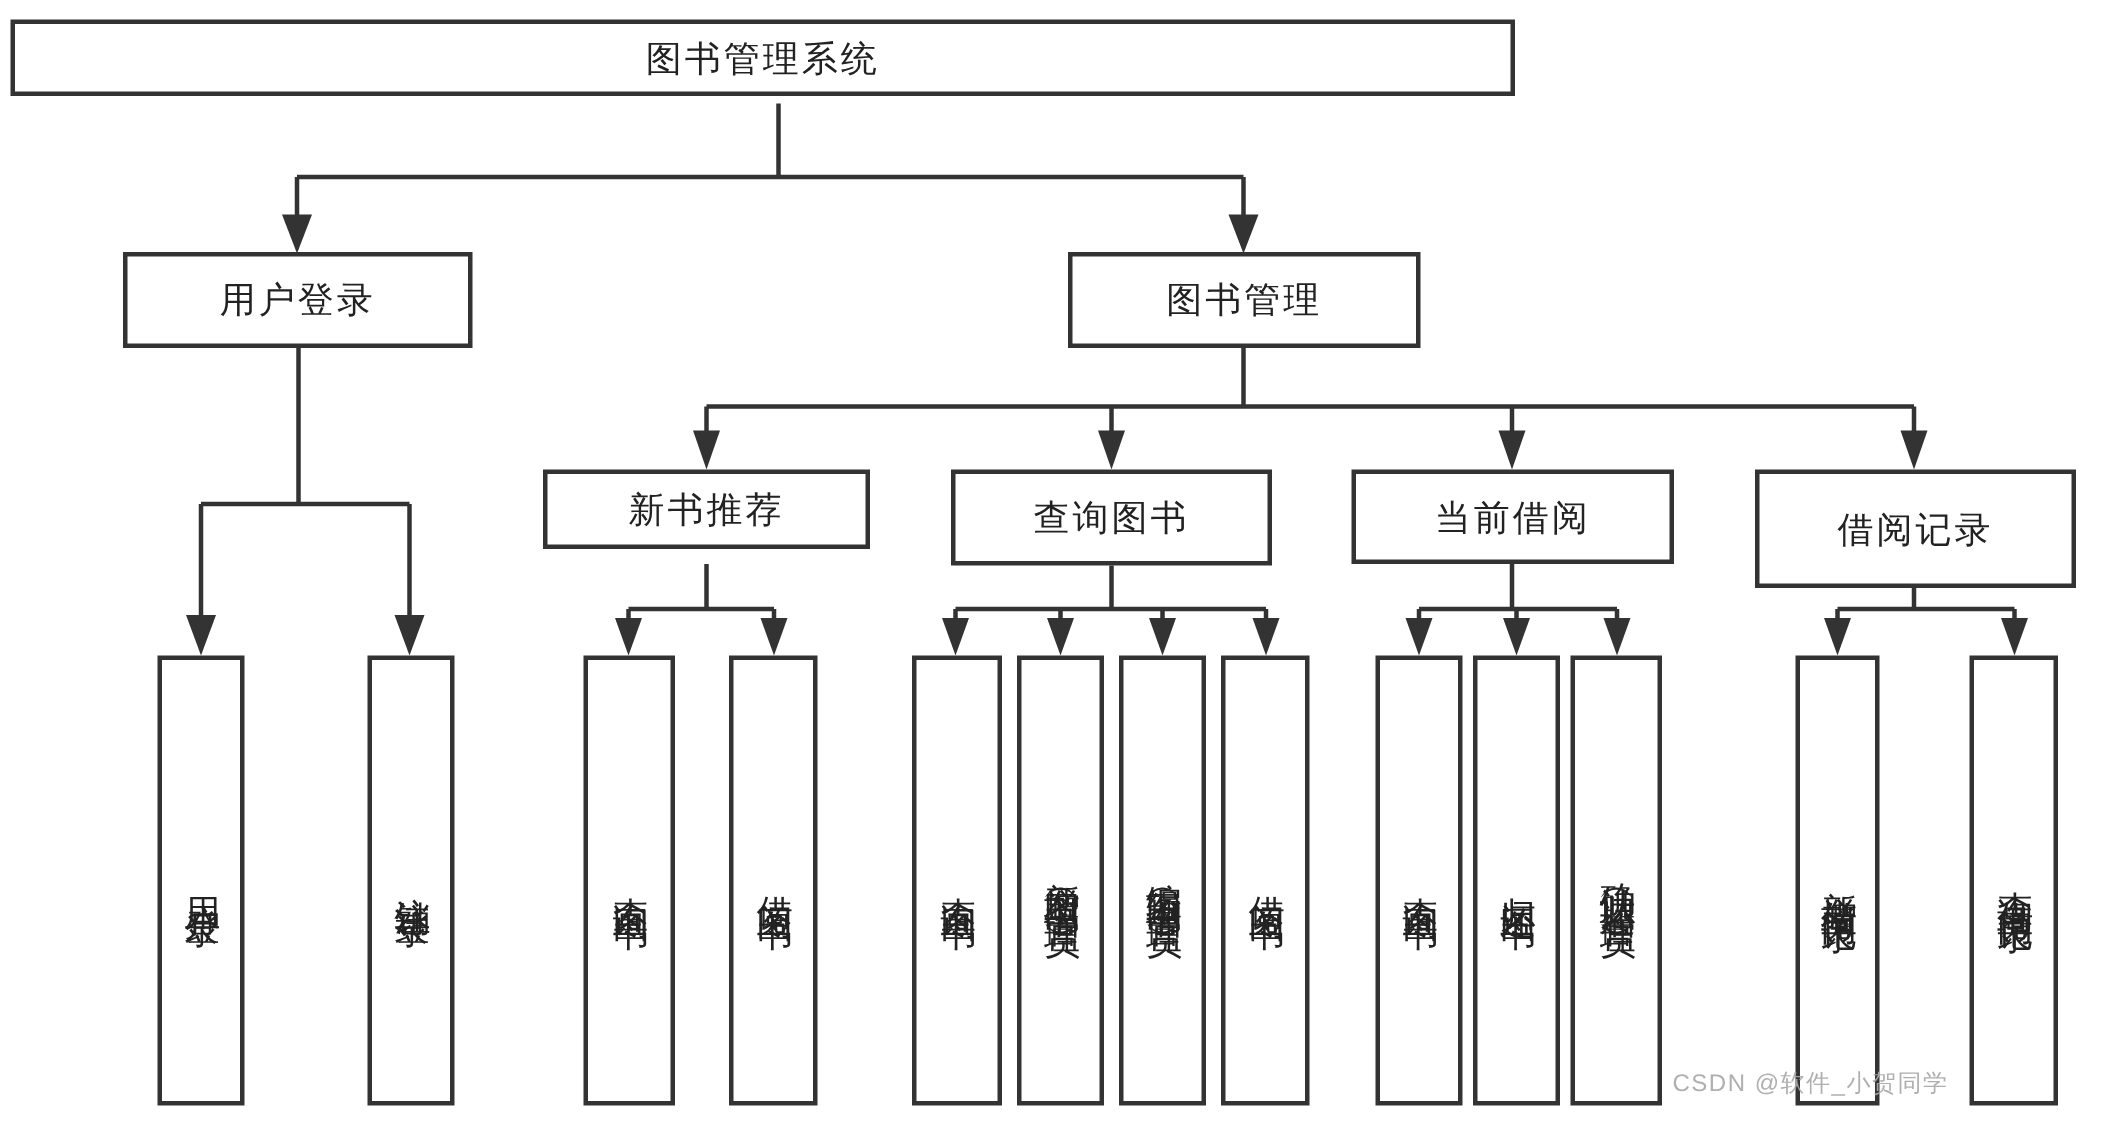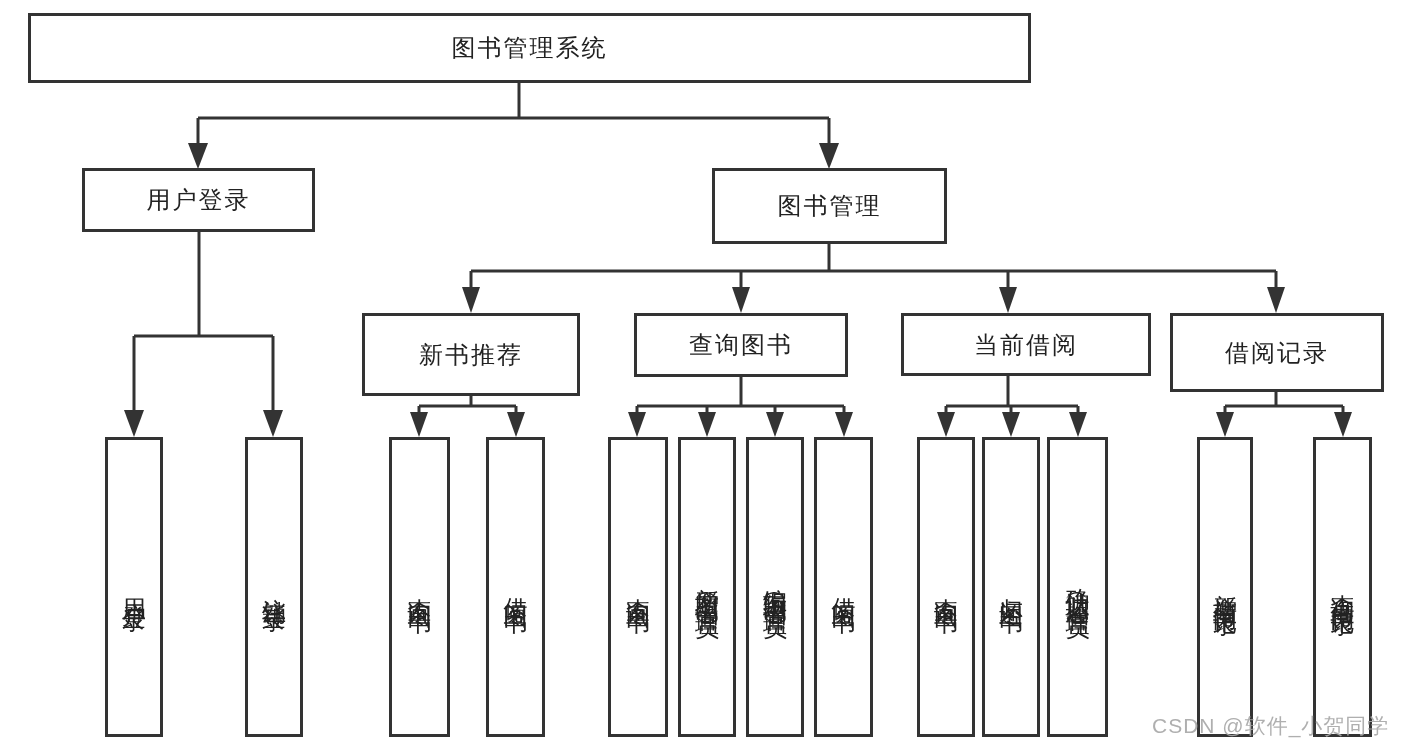--- a/index.html
+++ b/index.html
@@ -29,24 +29,24 @@
   }
   .vbox .vlbl{
     writing-mode:vertical-rl;
     font-size:24px;
     letter-spacing:4px;
     color:#222222;
     line-height:1;
   }
   #watermark{
     position:absolute;
-    left:1152px;
+    left:1115px;
     top:712px;
     z-index:2;
-    font-size:21px;
+    font-size:16px;
     letter-spacing:1px;
     color:rgba(168,168,168,0.92);
     white-space:nowrap;
   }
 </style>
 </head>
 <body>
 
 <div id="stage">
 
@@ -112,38 +112,38 @@
     <g>
       <path d="M1276,376 V406"></path>
       <path d="M1225,406 H1343"></path>
       <path d="M1225,406 V414"></path>
       <polygon points="1216,412 1234,412 1225,437" fill="#333333" stroke="none"></polygon>
       <path d="M1343,406 V414"></path>
       <polygon points="1334,412 1352,412 1343,437" fill="#333333" stroke="none"></polygon>
     </g>
   </svg>
 
-  <div class="box hbox" style="left:28px;top:13px;width:1003px;height:70px">
+  <div class="box hbox" style="left:7px;top:13px;width:1003px;height:51px">
     <span class="lbl">图书管理系统</span>
   </div>
 
   <div class="box hbox" style="left:82px;top:168px;width:233px;height:64px">
     <span class="lbl">用户登录</span>
   </div>
-  <div class="box hbox" style="left:712px;top:168px;width:235px;height:76px">
+  <div class="box hbox" style="left:712px;top:168px;width:235px;height:64px">
     <span class="lbl">图书管理</span>
   </div>
 
-  <div class="box hbox" style="left:362px;top:313px;width:218px;height:83px">
+  <div class="box hbox" style="left:362px;top:313px;width:218px;height:53px">
     <span class="lbl">新书推荐</span>
   </div>
   <div class="box hbox" style="left:634px;top:313px;width:214px;height:64px">
     <span class="lbl">查询图书</span>
   </div>
-  <div class="box hbox" style="left:901px;top:313px;width:250px;height:63px">
+  <div class="box hbox" style="left:901px;top:313px;width:215px;height:63px">
     <span class="lbl">当前借阅</span>
   </div>
   <div class="box hbox" style="left:1170px;top:313px;width:214px;height:79px">
     <span class="lbl">借阅记录</span>
   </div>
 
   <div class="box vbox" style="left:105px;top:437px;width:58px;height:300px">
     <span class="vlbl">用户登录</span>
   </div>
   <div class="box vbox" style="left:245px;top:437px;width:58px;height:300px">

